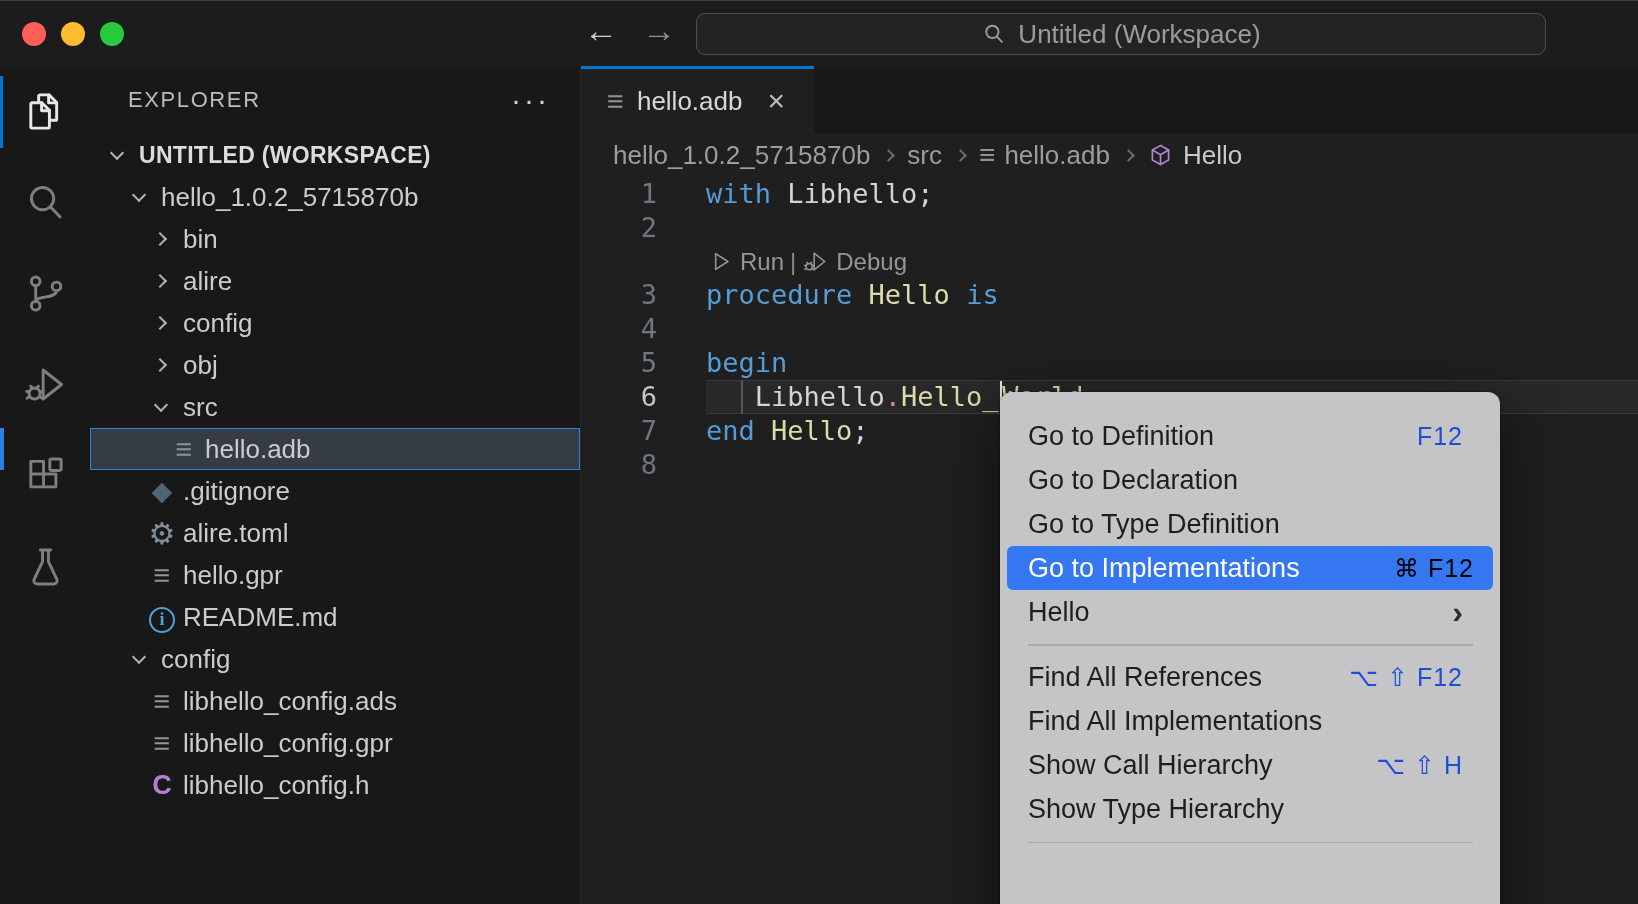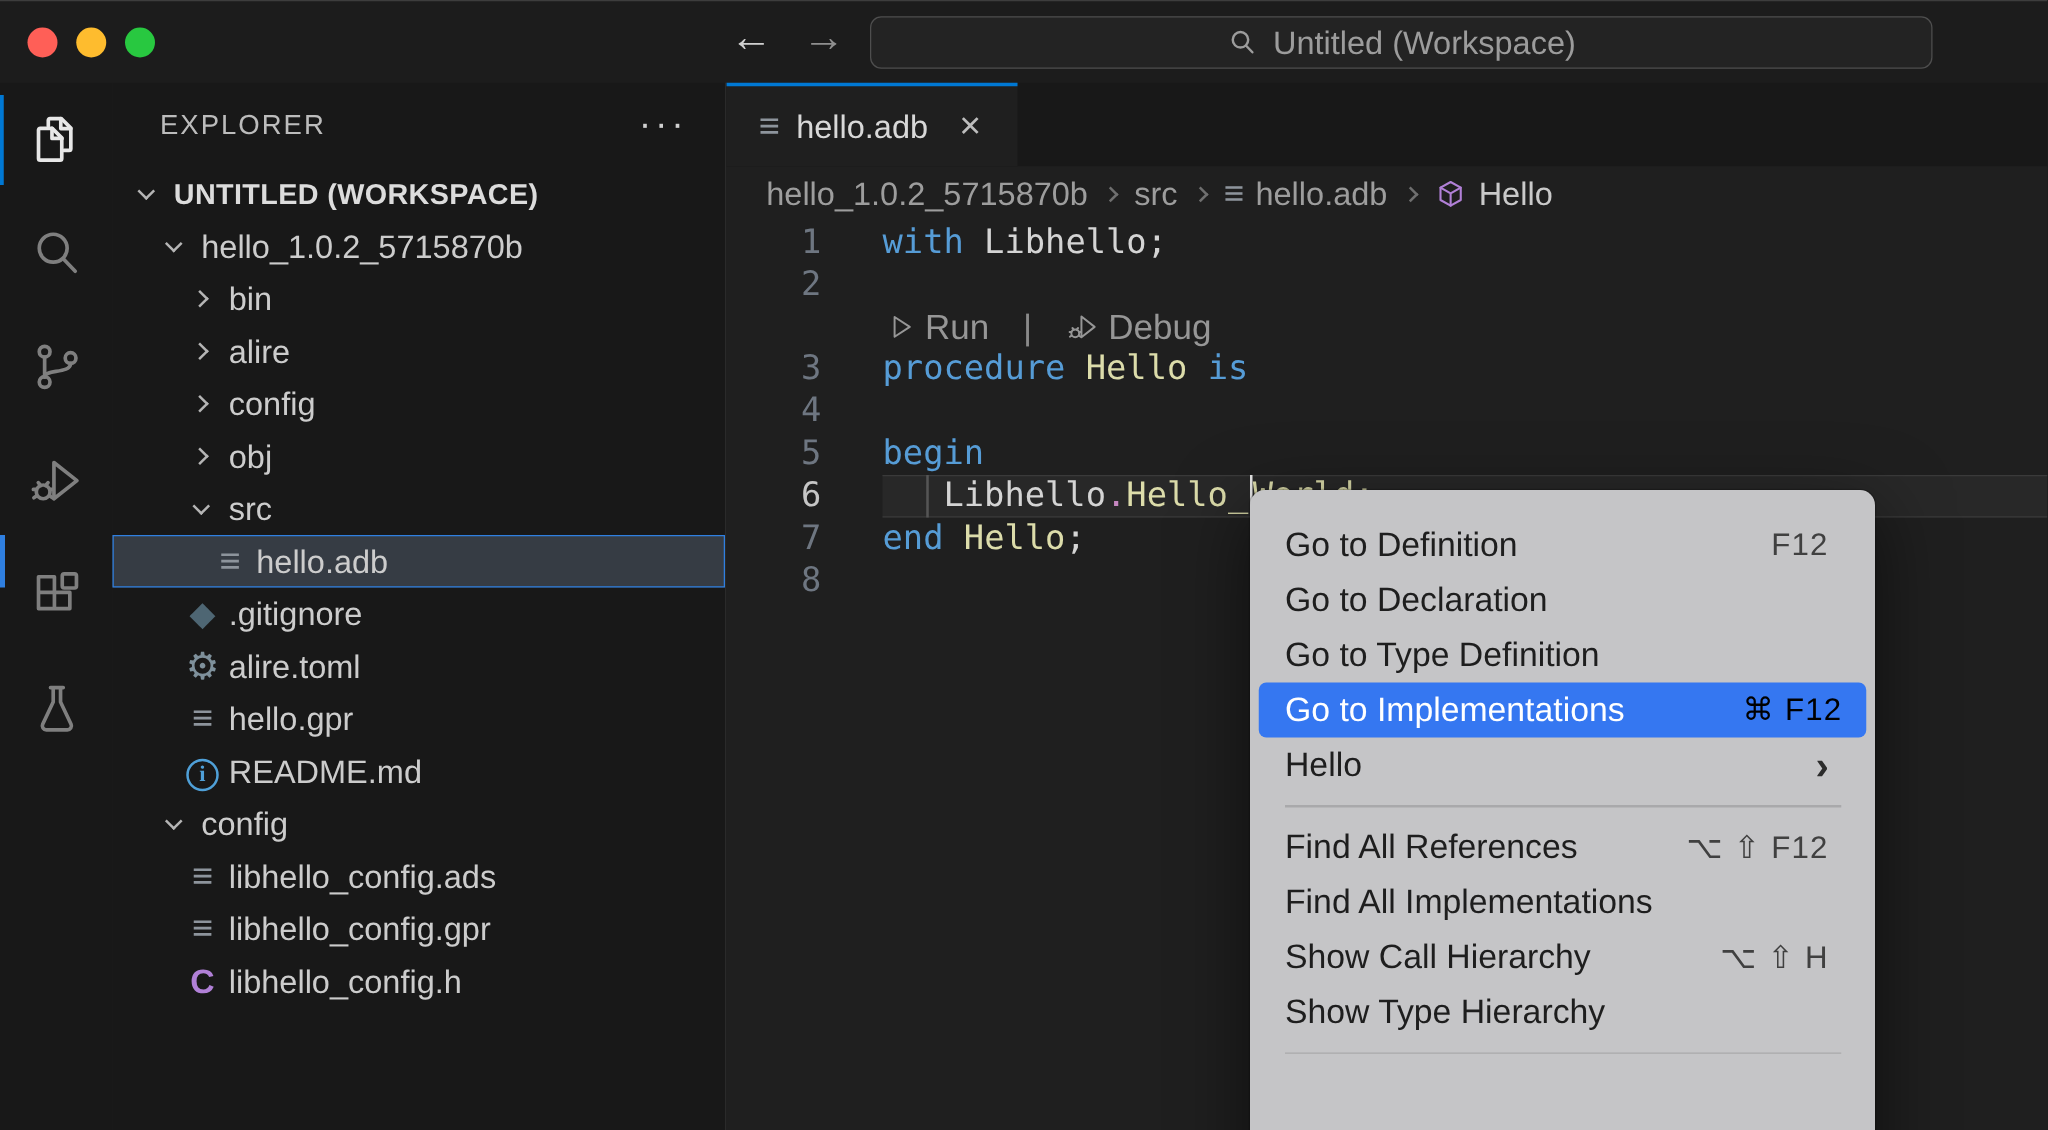--- a/index.html
+++ b/index.html
@@ -77,32 +77,32 @@
           font-family:"DejaVu Sans Mono","Liberation Mono",monospace; font-size:27px; line-height:34px; color:#d4d4d4; }
   .crow { position:relative; height:34px; display:flex; }
   .ln { width:76px; flex:none; text-align:right; color:#6e7681; }
   .lt { padding-left:49px; white-space:pre; position:relative; z-index:1; }
   .crow.current .ln { color:#c6c6c6; }
   .crow.current::before { content:""; position:absolute; left:125px; right:0; top:0; bottom:0;
                           background:#282828; border-top:1px solid #3a3a3a; border-bottom:1px solid #3a3a3a; }
   .crow.current::after { content:""; position:absolute; left:160px; top:0; bottom:0; width:1.5px; background:#555; }
   .kw{ color:#569cd6; } .pl{ color:#d4d4d4; } .fn{ color:#dcdcaa; } .op{ color:#c586c0; }
   .cursor { display:inline-block; width:2.5px; height:30px; background:#e8e8e8; vertical-align:-5px; margin-left:1px; }
-  .codelens { height:33px; display:flex; align-items:center; padding-left:125px; color:#969696; font-size:28px;
-              font-family:"Liberation Sans",sans-serif; gap:24px; }
+  .codelens { height:33px; display:flex; align-items:center; padding-left:125px; color:#969696; font-size:24px;
+              font-family:"Liberation Sans",sans-serif; gap:3px; }
   .codelens svg { width:27px; height:27px; stroke-width:1.4; }
   .cl-link { display:flex; align-items:center; gap:7px; }
   .cl-bar { margin:0 3px; color:#8a8a8a; }
 
   
   .context-menu { position:absolute; left:1000px; top:392px; width:500px; height:580px; z-index:10;
     background:#c5c5c7; border-radius:12px; padding-top:22px; font-size:27px; color:#1e1e1e;
     box-shadow:0 16px 60px rgba(0,0,0,.55), 0 0 0 1px rgba(0,0,0,.18); }
   .mi { height:44px; display:flex; align-items:center; padding:0 37px 0 28px; }
-  .mi .sc { margin-left:auto; color:#404040; font-size:25px; letter-spacing:1px; }
+  .mi .sc { margin-left:auto; color:#1d4ed8; font-size:25px; letter-spacing:1px; }
   .mi .sub { margin-left:auto; color:#2c2c2c; font-size:32px; font-weight:bold; line-height:1; }
   .mi.selected { background:#3577f1; color:#ffffff; margin:0 7px; padding:0 19px 0 21px; border-radius:6px; }
   .mi.selected .sc { color:#000000; }
   .msep { height:1.5px; background:#a9a9ab; margin:10px 27px 10px 28px; }
 </style>
 </head>
 <body>
 
 <div class="titlebar">
   <div class="traffic">

